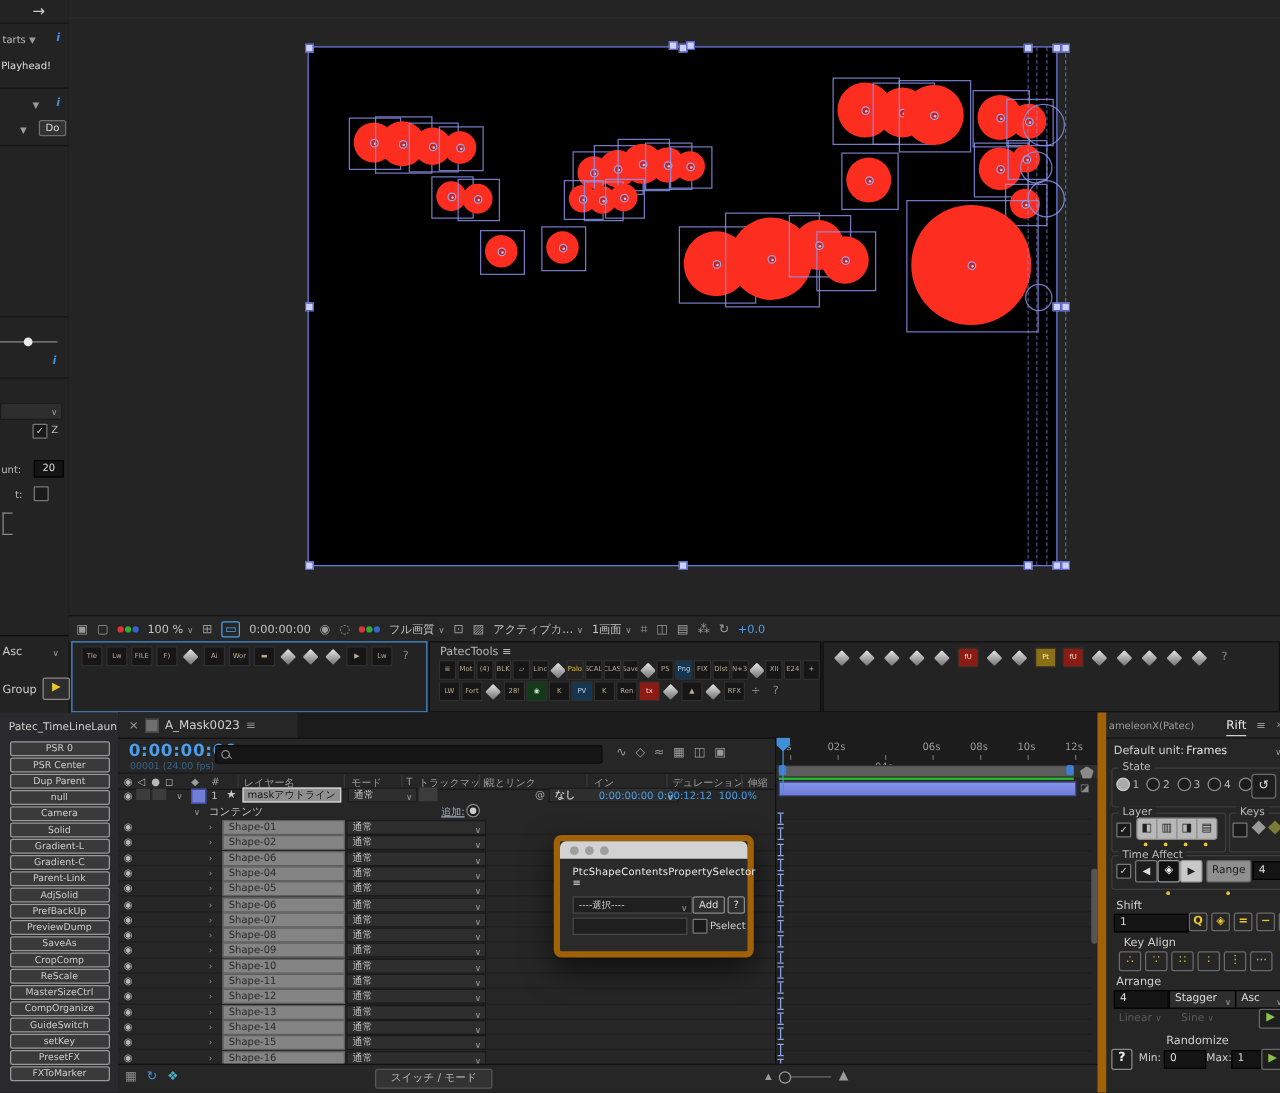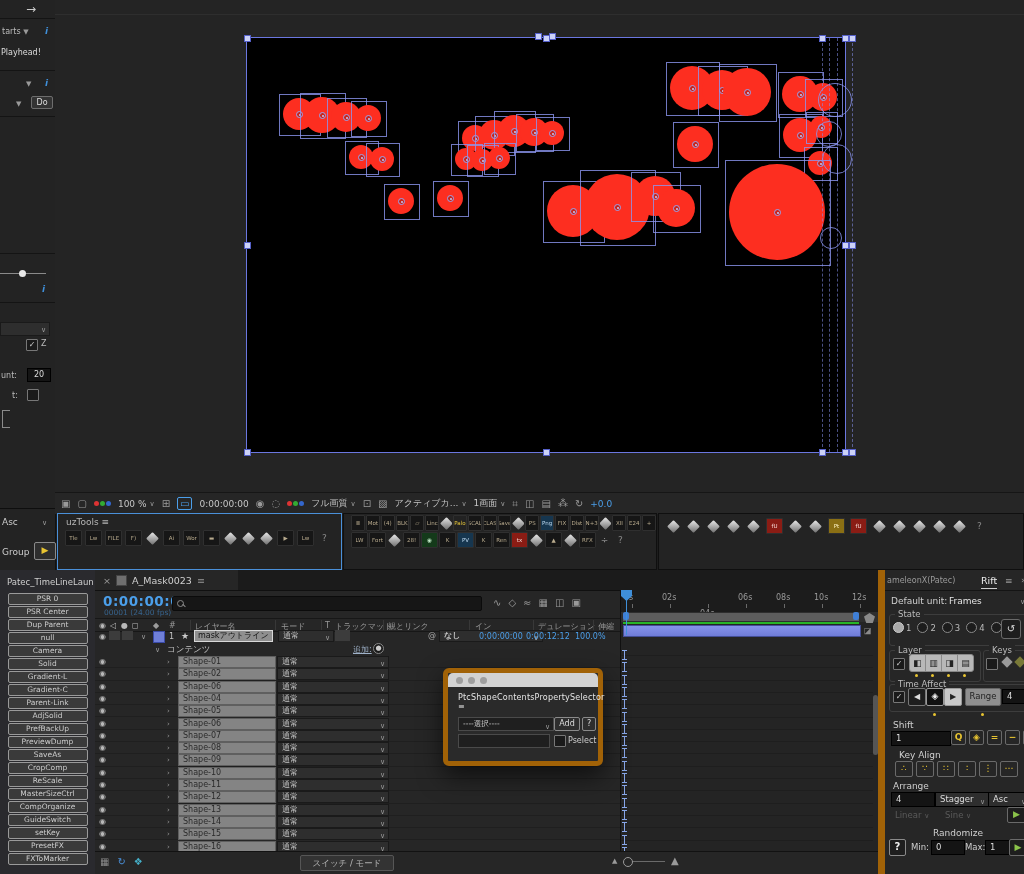--- a/index.html
+++ b/index.html
@@ -304,21 +304,20 @@
       <div class="vt-ic">⌗</div>
       <div class="vt-ic">◫</div>
       <div class="vt-ic">▤</div>
       <div class="vt-ic">⁂</div>
       <div class="vt-ic">↻</div>
       <div style="color: rgb(75, 159, 234);">+0.0</div>
     </div>
 </div>
 
 <div class="spanel" id="uztools" style="left:57px;width:283px;border:1px solid #4a90d9;">
-  <div class="shead"><span>uzTools</span> <span>≡</span></div>
   <div class="irow" id="uzicons">
       <div class="ticon">Tle</div>
       <div class="ticon">Lw</div>
       <div class="ticon">FILE</div>
       <div class="ticon">F)</div>
       <div class="ticon k-diamond">
         <i></i>
       </div>
       <div class="ticon">Ai</div>
       <div class="ticon">Wor</div>
@@ -331,20 +330,21 @@
       </div>
       <div class="ticon k-diamond">
         <i></i>
       </div>
       <div class="ticon">▶</div>
       <div class="ticon">Lw</div>
       <div class="ticon k-plain">?</div>
     </div>
 </div>
 <div class="spanel" style="left:343px;width:312px;">
+  <div class="shead"><span>PatecTools</span> <span>≡</span></div>
   <div class="irow" id="pticons1" style="gap:1px;margin-top:1px;">
       <div class="ticon">≣</div>
       <div class="ticon">Mot</div>
       <div class="ticon">(4)</div>
       <div class="ticon">BLK</div>
       <div class="ticon">▱</div>
       <div class="ticon">Linc</div>
       <div class="ticon k-diamond">
         <i></i>
       </div>

